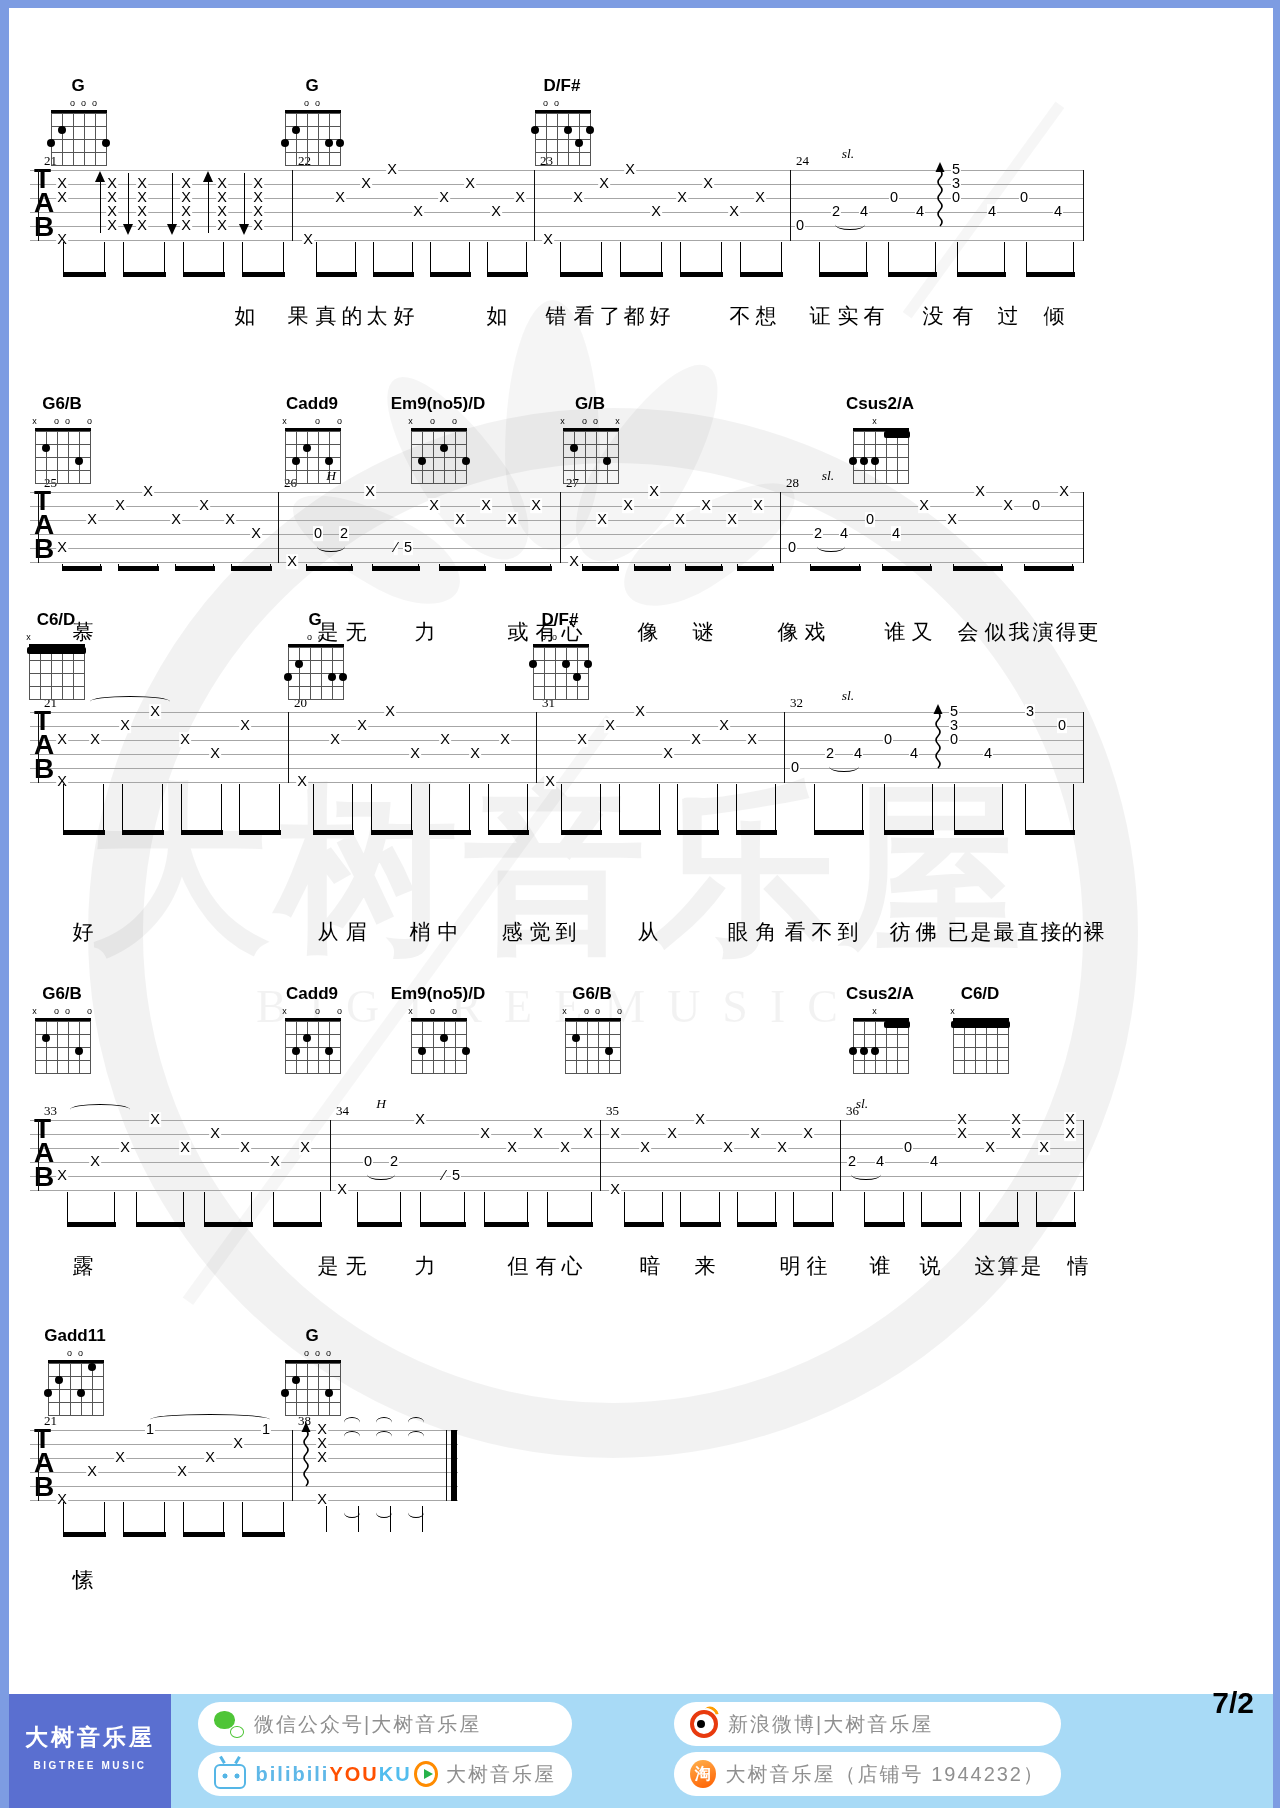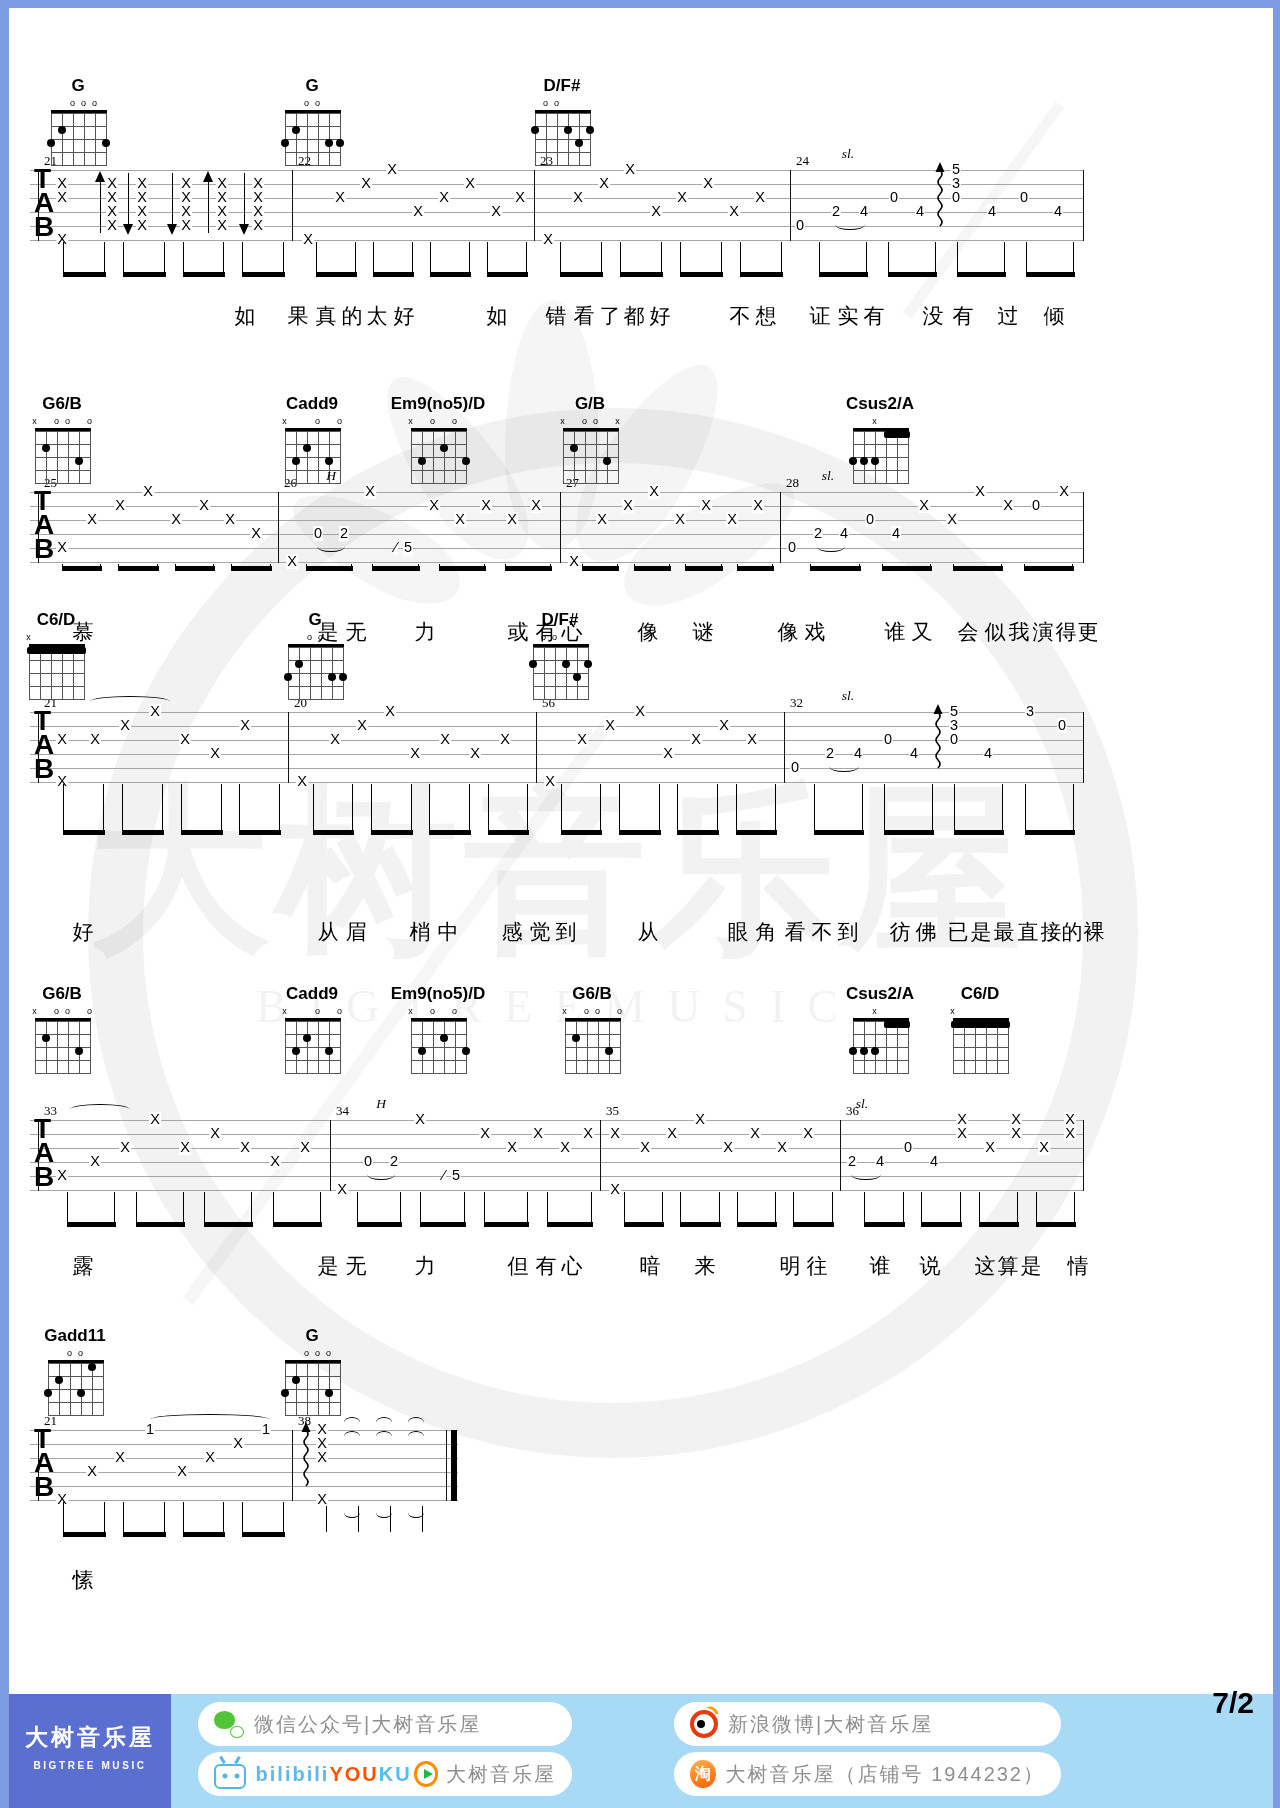--- a/index.html
+++ b/index.html
@@ -452,21 +452,21 @@
     <div class="tabletter" style="left: 34px; top: 709px;">T</div>
     <div class="tabletter" style="left: 34px; top: 733px;">A</div>
     <div class="tabletter" style="left: 34px; top: 757px;">B</div>
     <div class="barline" style="left: 38px; top: 712px;"></div>
     <div class="barline" style="left: 288px; top: 712px;"></div>
     <div class="barline" style="left: 536px; top: 712px;"></div>
     <div class="barline" style="left: 784px; top: 712px;"></div>
     <div class="barline" style="left: 1083px; top: 712px;"></div>
     <div class="mnum" style="left: 44px; top: 695px;">21</div>
     <div class="mnum" style="left: 294px; top: 695px;">20</div>
-    <div class="mnum" style="left: 542px; top: 695px;">56</div>
+    <div class="mnum" style="left: 542px; top: 695px;">31</div>
     <div class="mnum" style="left: 790px; top: 695px;">32</div>
     <div class="chname" style="left: 56px; top: 610px;">C6/D</div>
     <div class="chmark" style="left: 28.5px; top: 633px;">x</div>
     <div class="chgrid" style="left: 28.5px; top: 644px;"></div>
     <div class="chbar" style="left: 26.5px; top: 647px; width: 59px;"></div>
     <div class="chname" style="left: 315px; top: 610px;">G</div>
     <div class="chmark" style="left: 309.5px; top: 633px;">o</div>
     <div class="chmark" style="left: 320.5px; top: 633px;">o</div>
     <div class="chgrid" style="left: 287.5px; top: 644px;"></div>
     <div class="chdot" style="left: 284px; top: 672.5px;"></div>

